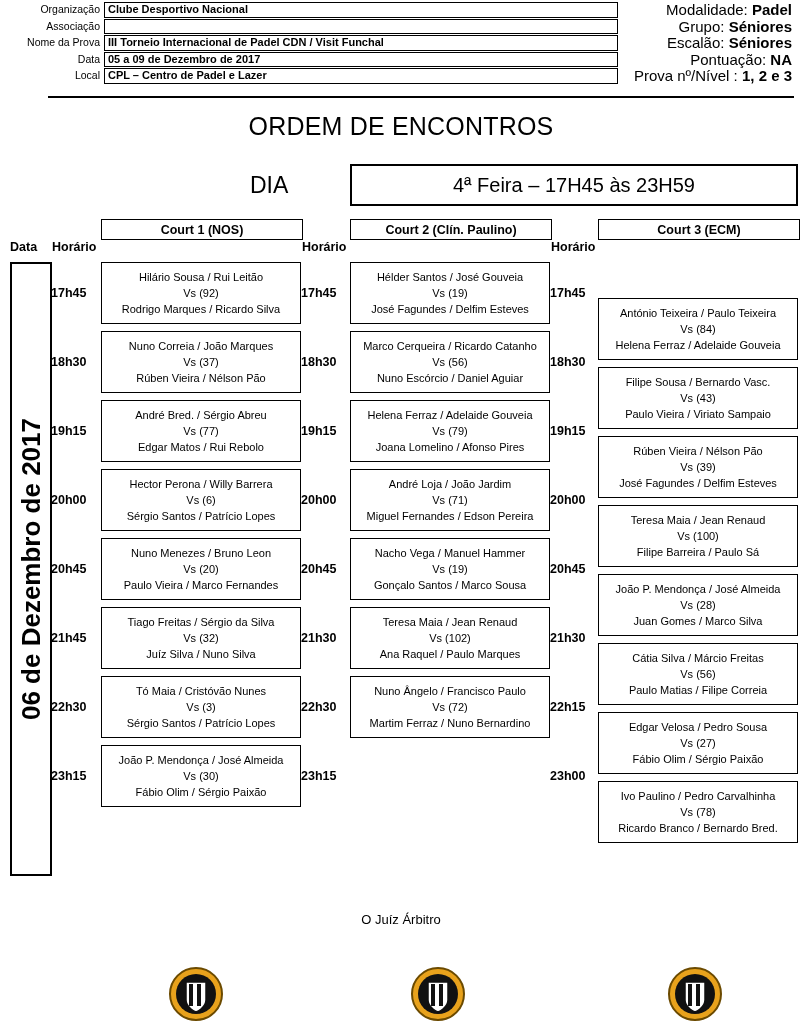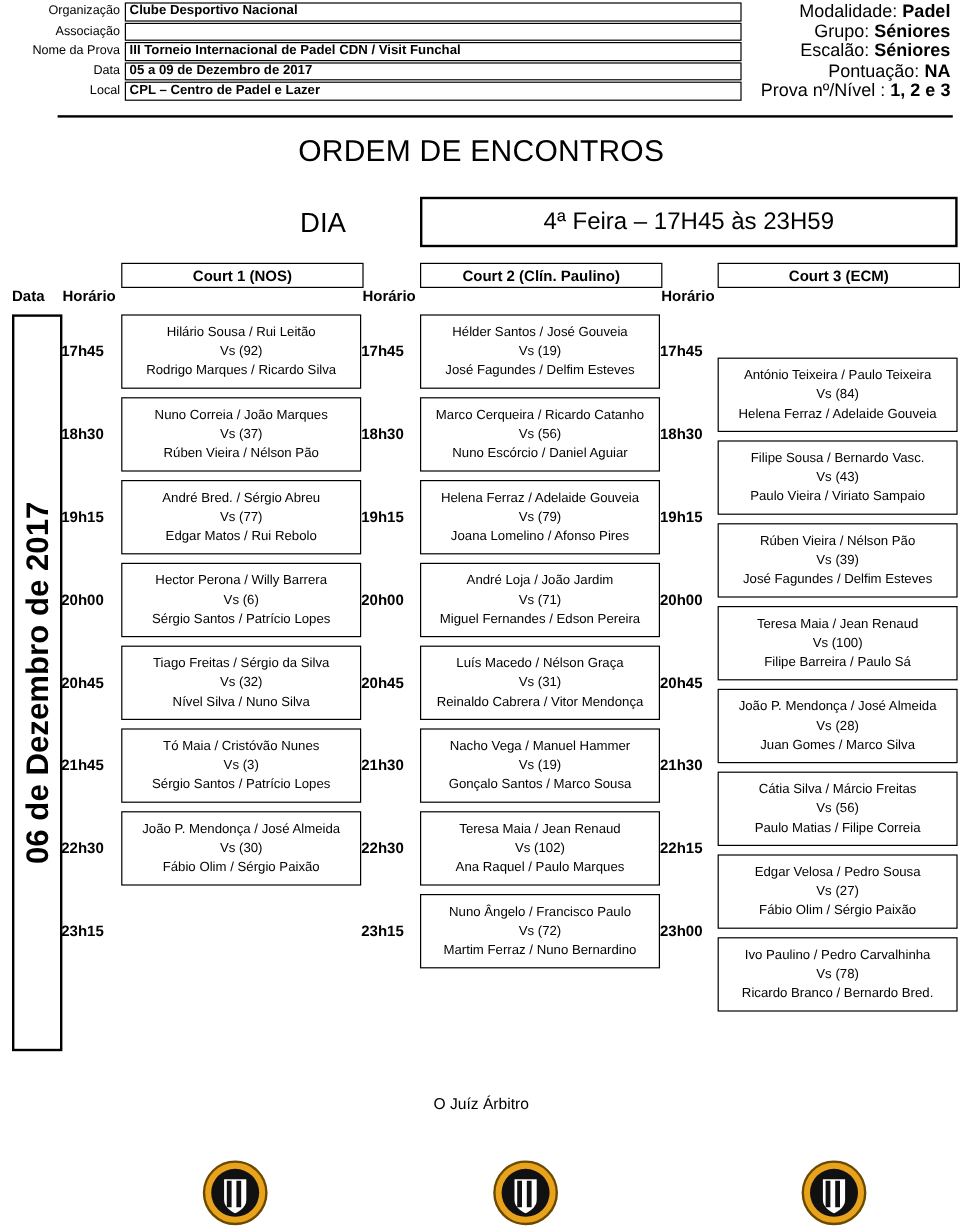--- a/index.html
+++ b/index.html
@@ -170,23 +170,28 @@
       <div>André Bred. / Sérgio Abreu</div>
       <div>Vs (77)</div>
       <div>Edgar Matos / Rui Rebolo</div>
     </div>
     <div class="cell">
       <div>Hector Perona / Willy Barrera</div>
       <div>Vs (6)</div>
       <div>Sérgio Santos / Patrício Lopes</div>
     </div>
     <div class="cell">
+      <div>Nuno Menezes / Bruno Leon</div>
+      <div>Vs (20)</div>
+      <div>Paulo Vieira / Marco Fernandes</div>
+    </div>
+    <div class="cell">
       <div>Tiago Freitas / Sérgio da Silva</div>
       <div>Vs (32)</div>
-      <div>Nível Silva / Nuno Silva</div>
+      <div>Juíz Silva / Nuno Silva</div>
     </div>
     <div class="cell">
       <div>Tó Maia / Cristóvão Nunes</div>
       <div>Vs (3)</div>
       <div>Sérgio Santos / Patrício Lopes</div>
     </div>
     <div class="cell">
       <div>João P. Mendonça / José Almeida</div>
       <div>Vs (30)</div>
       <div>Fábio Olim / Sérgio Paixão</div>
@@ -216,25 +221,20 @@
     </div>
     <div class="cell">
       <div>Helena Ferraz / Adelaide Gouveia</div>
       <div>Vs (79)</div>
       <div>Joana Lomelino / Afonso Pires</div>
     </div>
     <div class="cell">
       <div>André Loja / João Jardim</div>
       <div>Vs (71)</div>
       <div>Miguel Fernandes / Edson Pereira</div>
-    </div>
-    <div class="cell">
-      <div>Luís Macedo / Nélson Graça</div>
-      <div>Vs (31)</div>
-      <div>Reinaldo Cabrera / Vitor Mendonça</div>
     </div>
     <div class="cell">
       <div>Nacho Vega / Manuel Hammer</div>
       <div>Vs (19)</div>
       <div>Gonçalo Santos / Marco Sousa</div>
     </div>
     <div class="cell">
       <div>Teresa Maia / Jean Renaud</div>
       <div>Vs (102)</div>
       <div>Ana Raquel / Paulo Marques</div>

